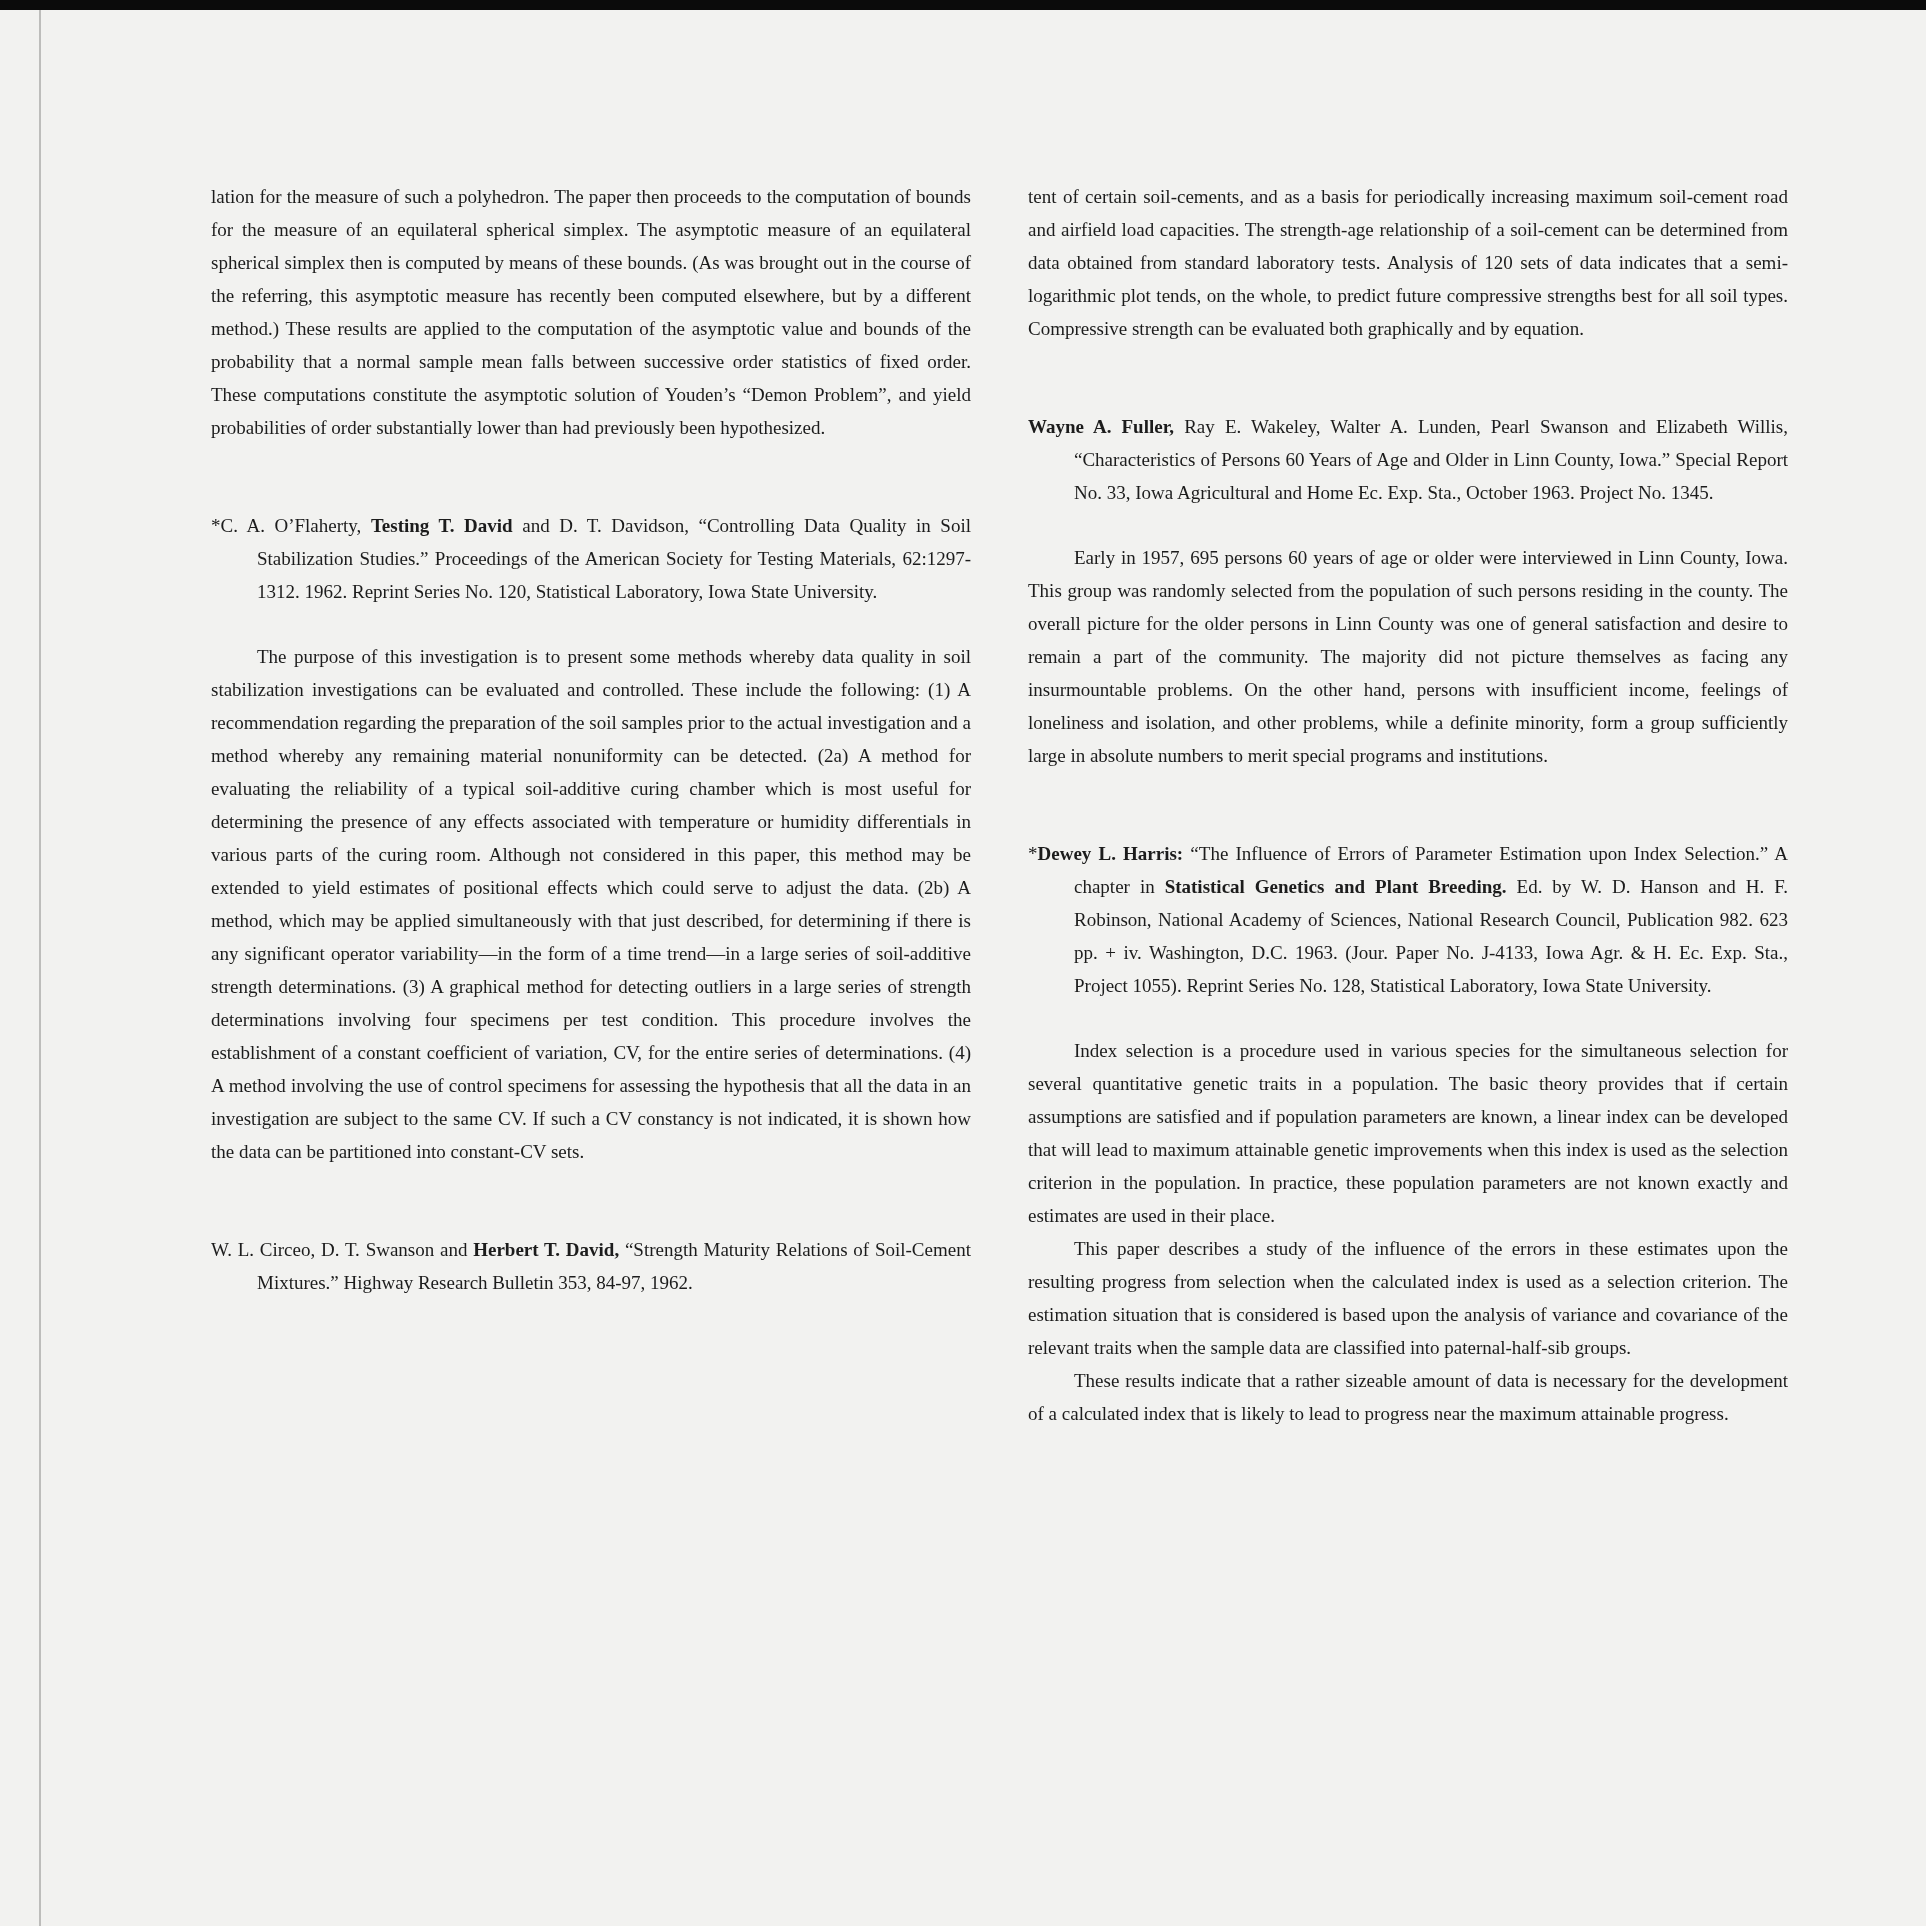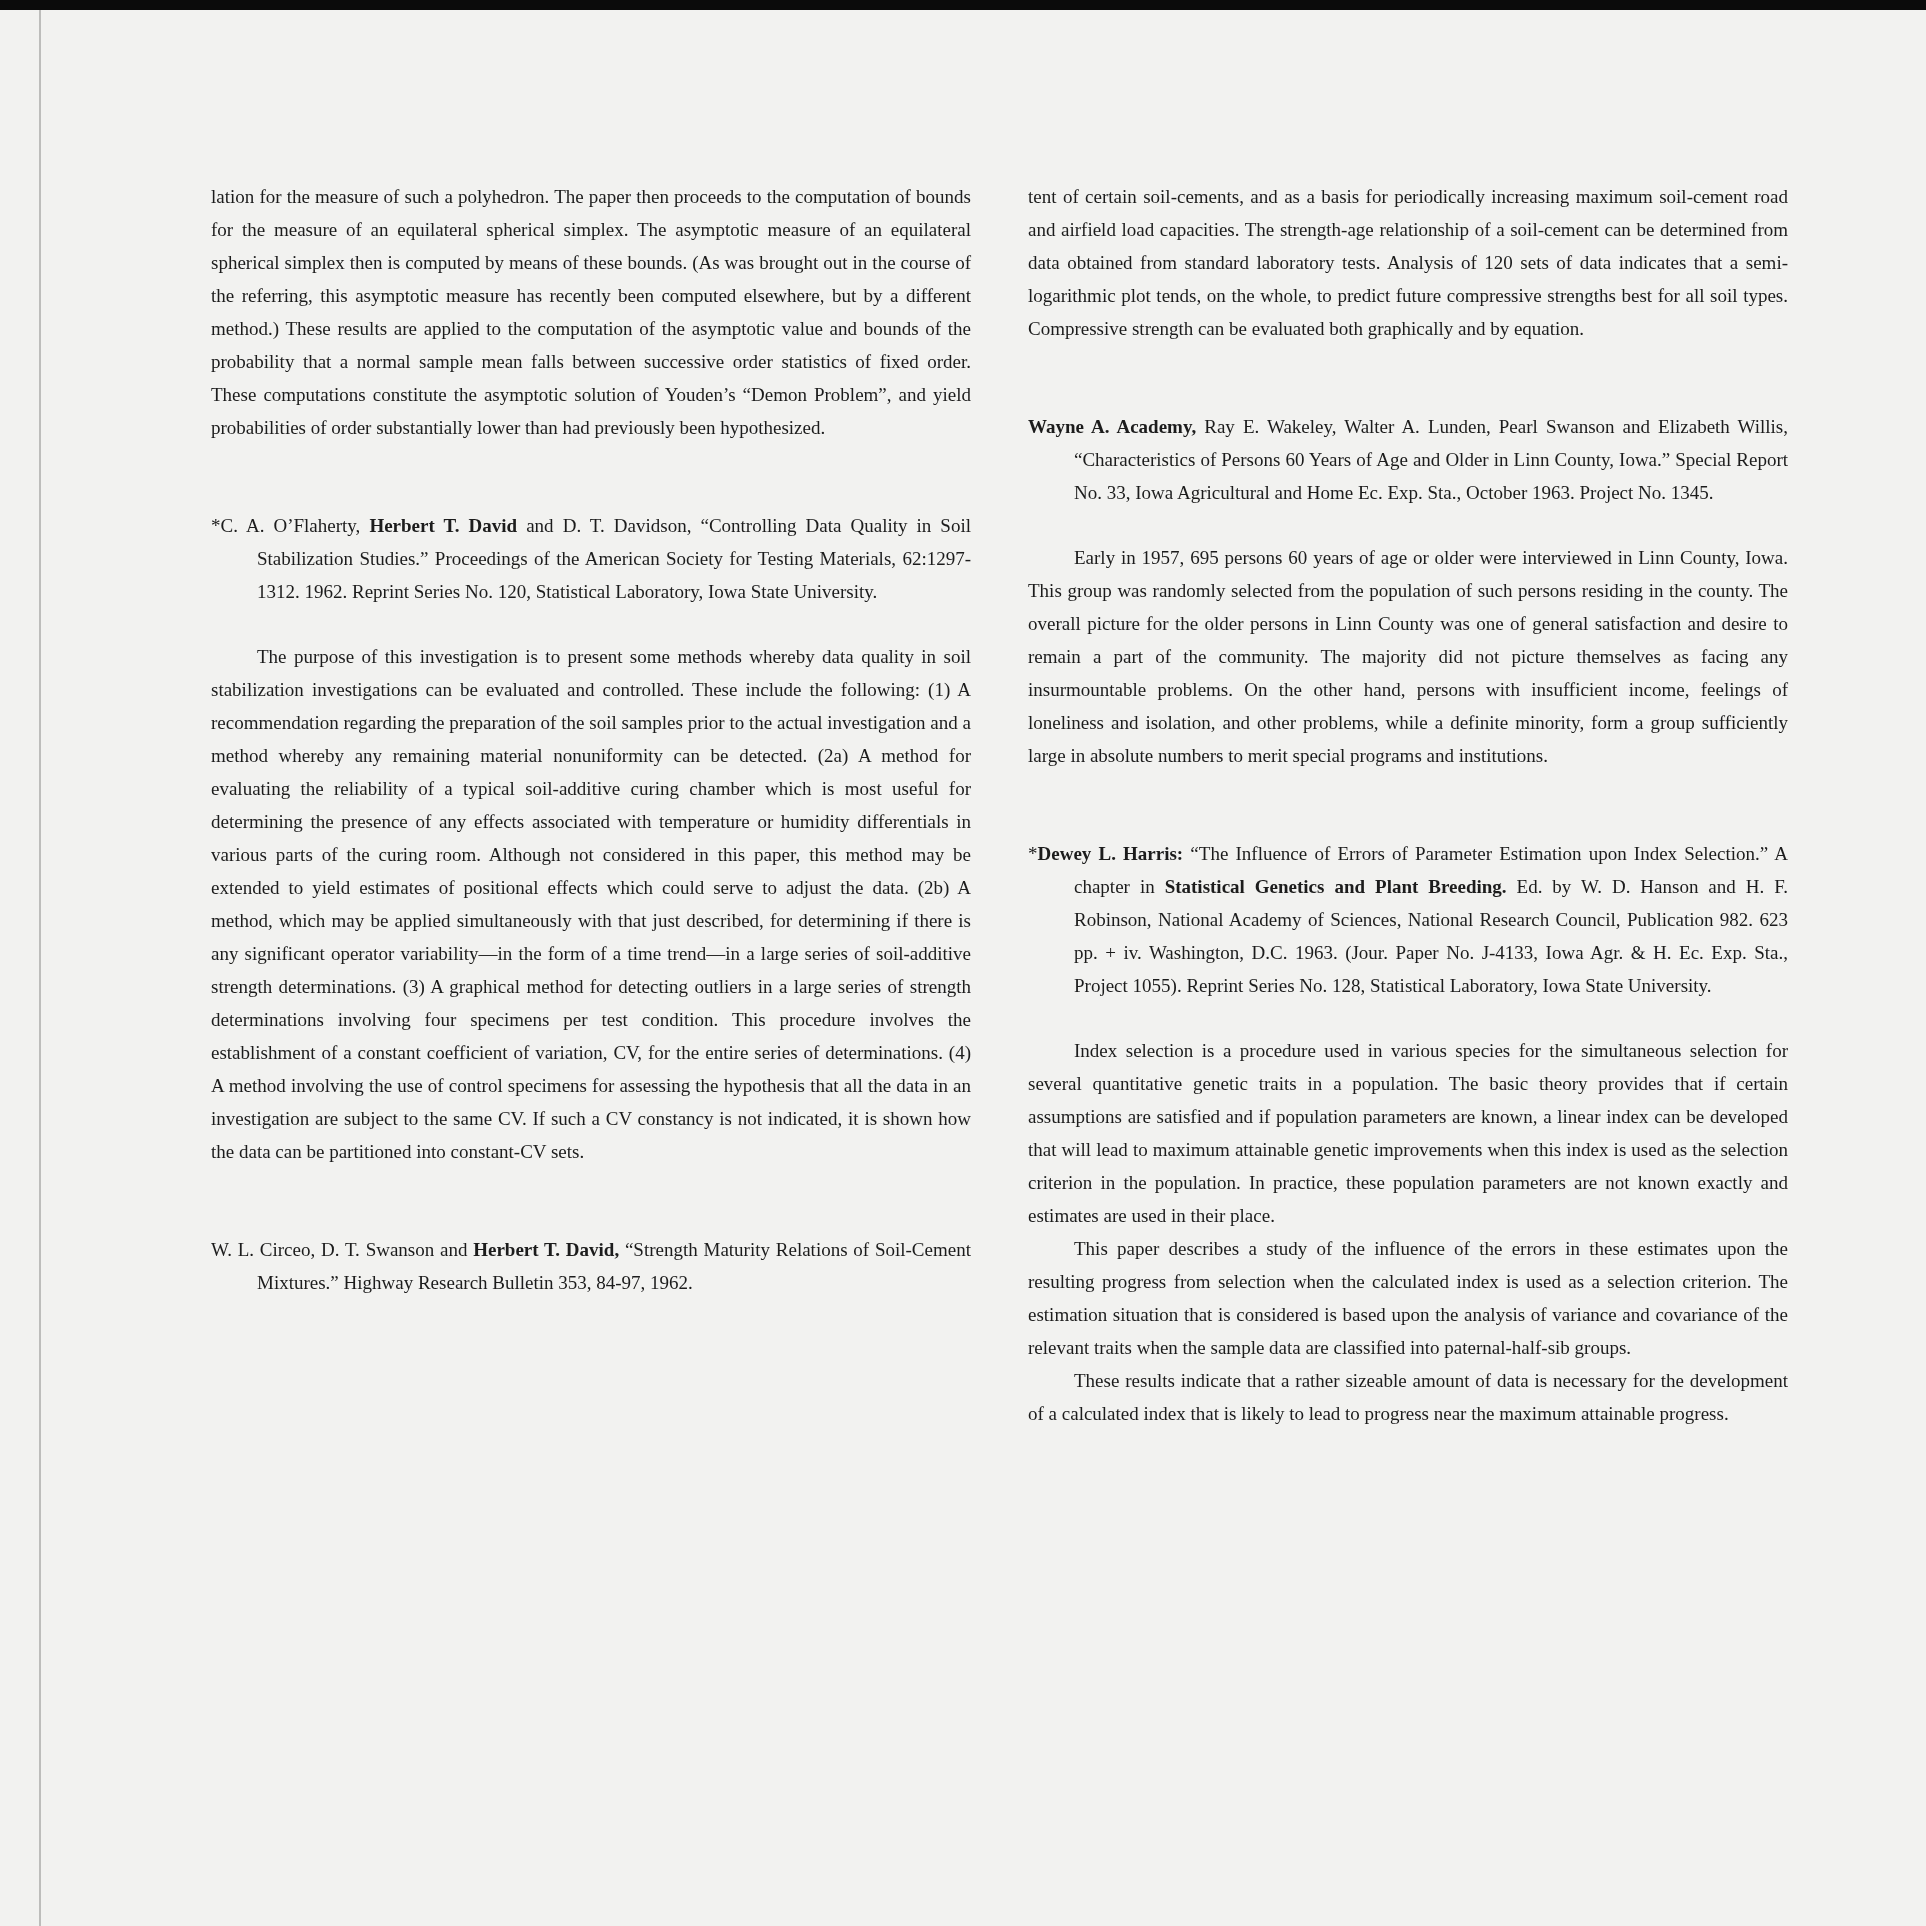--- a/index.html
+++ b/index.html
@@ -45,40 +45,40 @@
 
 <div class="top-band"></div>
 <div class="binding-line"></div>
 
 <div class="column col-left">
   <p class="cont">lation for the measure of such a polyhedron. The paper then proceeds to the computation of bounds for the measure of an equilateral spherical simplex. The asymptotic measure of an equilateral spherical simplex then is computed by means of these bounds. (As was brought out in the course of the referring, this asymptotic measure has recently been computed elsewhere, but by a different method.) These results are applied to the computation of the asymptotic value and bounds of the probability that a normal sample mean falls between successive order statistics of fixed order. These computations constitute the asymptotic solution of Youden’s “Demon Problem”, and yield probabilities of order substantially lower than had previously been hypothesized.</p>
 
   <div class="gap-lg"></div>
 
   <div>
-    <p class="cite"><span>*C. A. O’Flaherty, </span><b>Herbert T. David</b><span> and D. T. Davidson, “Controlling Data Quality in Soil Stabilization Studies.” Proceedings of the American Society for Testing Materials, 62:1297-1312. 1962. Reprint Series No. 120, Statistical Laboratory, Iowa State University.</span></p>
+    <p class="cite"><span>*C. A. O’Flaherty, </span><b>Testing T. David</b><span> and D. T. Davidson, “Controlling Data Quality in Soil Stabilization Studies.” Proceedings of the American Society for Testing Materials, 62:1297-1312. 1962. Reprint Series No. 120, Statistical Laboratory, Iowa State University.</span></p>
     <div class="gap-sm"></div>
     <p class="para">The purpose of this investigation is to present some methods whereby data quality in soil stabilization investigations can be evaluated and controlled. These include the following: (1) A recommendation regarding the preparation of the soil samples prior to the actual investigation and a method whereby any remaining material nonuniformity can be detected. (2a) A method for evaluating the reliability of a typical soil-additive curing chamber which is most useful for determining the presence of any effects associated with temperature or humidity differentials in various parts of the curing room. Although not considered in this paper, this method may be extended to yield estimates of positional effects which could serve to adjust the data. (2b) A method, which may be applied simultaneously with that just described, for determining if there is any significant operator variability—in the form of a time trend—in a large series of soil-additive strength determinations. (3) A graphical method for detecting outliers in a large series of strength determinations involving four specimens per test condition. This procedure involves the establishment of a constant coefficient of variation, CV, for the entire series of determinations. (4) A method involving the use of control specimens for assessing the hypothesis that all the data in an investigation are subject to the same CV. If such a CV constancy is not indicated, it is shown how the data can be partitioned into constant-CV sets.</p>
   </div>
 
   <div class="gap-lg"></div>
 
   <div>
     <p class="cite"><span>W. L. Circeo, D. T. Swanson and </span><b>Herbert T. David,</b><span> “Strength Maturity Relations of Soil-Cement Mixtures.” Highway Research Bulletin 353, 84-97, 1962.</span></p>
 
   </div>
 </div>
 
 <div class="column col-right">
   <p class="cont">tent of certain soil-cements, and as a basis for periodically increasing maximum soil-cement road and airfield load capacities. The strength-age relationship of a soil-cement can be determined from data obtained from standard laboratory tests. Analysis of 120 sets of data indicates that a semi-logarithmic plot tends, on the whole, to predict future compressive strengths best for all soil types. Compressive strength can be evaluated both graphically and by equation.</p>
 
   <div class="gap-lg"></div>
 
   <div>
-    <p class="cite"><b>Wayne A. Academy,</b><span> Ray E. Wakeley, Walter A. Lunden, Pearl Swanson and Elizabeth Willis, “Characteristics of Persons 60 Years of Age and Older in Linn County, Iowa.” Special Report No. 33, Iowa Agricultural and Home Ec. Exp. Sta., October 1963. Project No. 1345.</span></p>
+    <p class="cite"><b>Wayne A. Fuller,</b><span> Ray E. Wakeley, Walter A. Lunden, Pearl Swanson and Elizabeth Willis, “Characteristics of Persons 60 Years of Age and Older in Linn County, Iowa.” Special Report No. 33, Iowa Agricultural and Home Ec. Exp. Sta., October 1963. Project No. 1345.</span></p>
     <div class="gap-sm"></div>
     <p class="para">Early in 1957, 695 persons 60 years of age or older were interviewed in Linn County, Iowa. This group was randomly selected from the population of such persons residing in the county. The overall picture for the older persons in Linn County was one of general satisfaction and desire to remain a part of the community. The majority did not picture themselves as facing any insurmountable problems. On the other hand, persons with insufficient income, feelings of loneliness and isolation, and other problems, while a definite minority, form a group sufficiently large in absolute numbers to merit special programs and institutions.</p>
   </div>
 
   <div class="gap-lg"></div>
 
   <div>
     <p class="cite"><span>*</span><b>Dewey L. Harris:</b><span> “The Influence of Errors of Parameter Estimation upon Index Selection.” A chapter in </span><b>Statistical Genetics and Plant Breeding.</b><span> Ed. by W. D. Hanson and H. F. Robinson, National Academy of Sciences, National Research Council, Publication 982. 623 pp. + iv. Washington, D.C. 1963. (Jour. Paper No. J-4133, Iowa Agr. &amp; H. Ec. Exp. Sta., Project 1055). Reprint Series No. 128, Statistical Laboratory, Iowa State University.</span></p>
     <div class="gap-sm"></div>
     <p class="para">Index selection is a procedure used in various species for the simultaneous selection for several quantitative genetic traits in a population. The basic theory provides that if certain assumptions are satisfied and if population parameters are known, a linear index can be developed that will lead to maximum attainable genetic improvements when this index is used as the selection criterion in the population. In practice, these population parameters are not known exactly and estimates are used in their place.</p>

